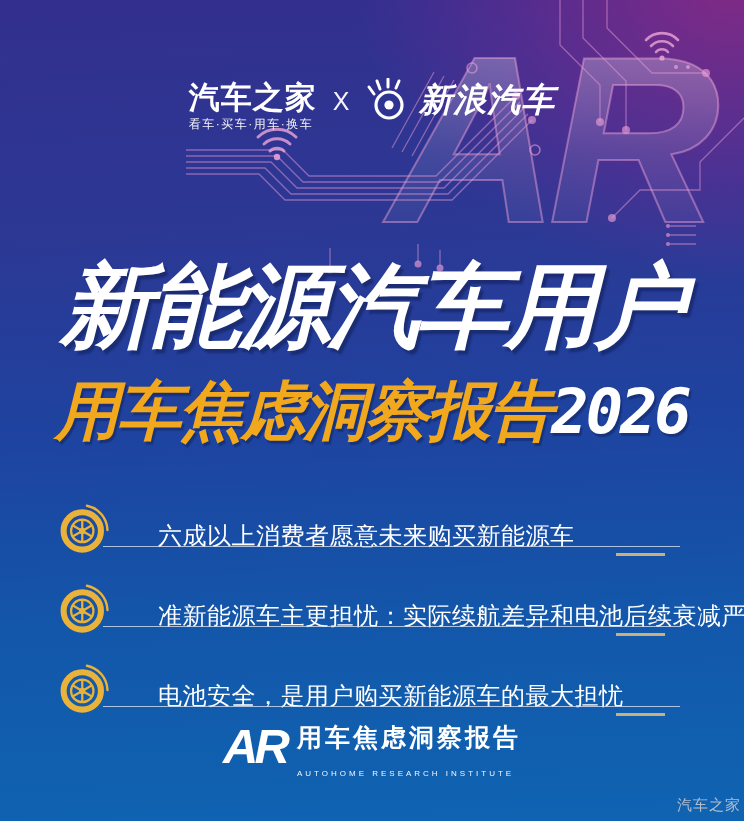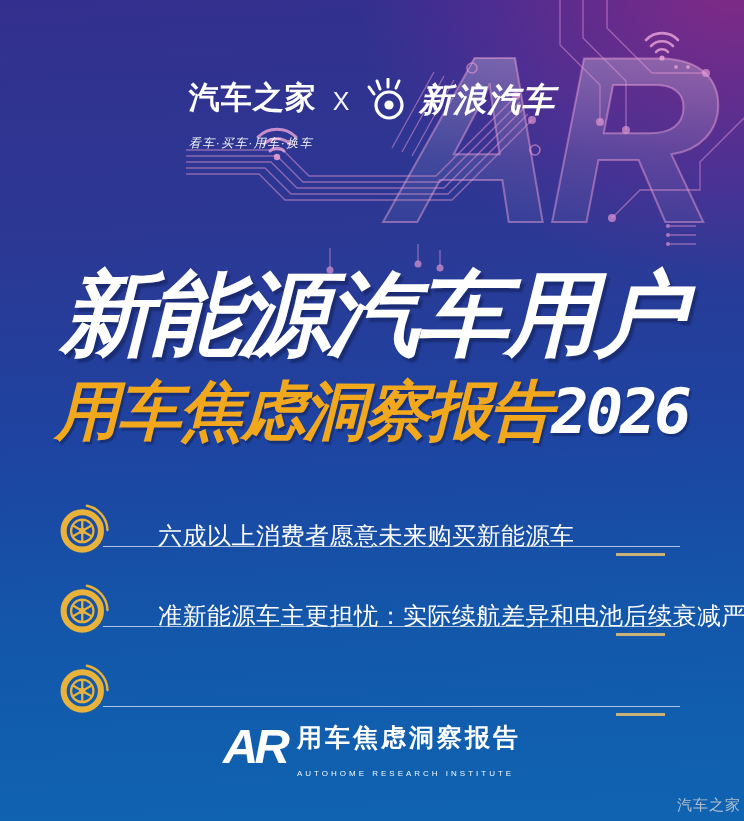--- a/index.html
+++ b/index.html
@@ -9,26 +9,26 @@
     overflow:hidden;
     font-family:"Liberation Sans","DejaVu Sans",sans-serif;
     background:
       radial-gradient(ellipse 540px 430px at 99% -2%, rgba(203,36,126,0.52), rgba(142,38,148,0.30) 45%, rgba(142,38,148,0) 70%),
       linear-gradient(178deg,#332F8E 0%, #2C3894 28%, #1E43A0 52%, #1356AA 74%, #0F64B2 100%);
   }
   .circuit{position:absolute;inset:0;pointer-events:none;}
   
   .header{position:absolute;top:82px;left:0;width:100%;display:flex;justify-content:center;align-items:flex-start;gap:16px;color:#fff;}
   .ah-name{font-size:31px;font-weight:900;letter-spacing:1px;line-height:1;}
-  .ah-tagline{font-size:12px;letter-spacing:1.5px;margin-top:22px;opacity:.95;font-style:italic;}
+  .ah-tagline{font-size:12px;letter-spacing:1.5px;margin-top:3px;opacity:.95;}
   .x-sep{font-size:25px;font-weight:400;margin-top:5px;opacity:.95;}
   .sina{display:flex;align-items:flex-start;gap:8px;margin-top:-4px;}
   .sina-name{font-size:33px;font-weight:900;font-style:italic;letter-spacing:1px;}
   
-  .title1{position:absolute;top:262px;left:0;width:100%;text-align:center;
+  .title1{position:absolute;top:254px;left:0;width:100%;text-align:center;
     color:#fff;font-size:92px;font-weight:900;font-style:italic;letter-spacing:-3px;line-height:1.15;
     text-shadow:3px 4px 2px rgba(14,24,70,.45);white-space:nowrap;}
   .title2{position:absolute;top:368px;left:0;width:100%;display:flex;justify-content:center;align-items:baseline;gap:0;white-space:nowrap;}
   .title2-hl{color:#F2A81D;font-size:64px;font-weight:900;font-style:italic;letter-spacing:-2px;
     text-shadow:2px 3px 1px rgba(14,24,70,.4);}
   .title2-year{color:#fff;font-family:"DejaVu Sans Mono","Liberation Mono",monospace;
     font-size:62px;font-weight:bold;font-style:italic;letter-spacing:-3px;
     text-shadow:2px 3px 1px rgba(14,24,70,.4);}
   
   .bullet{position:absolute;left:58px;width:630px;height:78px;}
@@ -166,20 +166,21 @@
       </svg>
     <div class="btext">准新能源车主更担忧：实际续航差异和电池后续衰减严重</div>
     <div class="bline"></div>
     <div class="bdash"></div>
   </div>
 
   <div class="bullet b3">
     <svg class="wheel" width="56" height="56" viewBox="0 0 60 60">
         <use href="#wheel-symbol"></use>
       </svg>
+    <div class="btext">电池安全，是用户购买新能源车的最大担忧</div>
     <div class="bline"></div>
     <div class="bdash"></div>
   </div>
 
   <div class="footer">
     <div class="ar-mark">AR</div>
     <div>
       <div class="org-cn">用车焦虑洞察报告</div>
       <div class="org-en">AUTOHOME  RESEARCH  INSTITUTE</div>
     </div>

